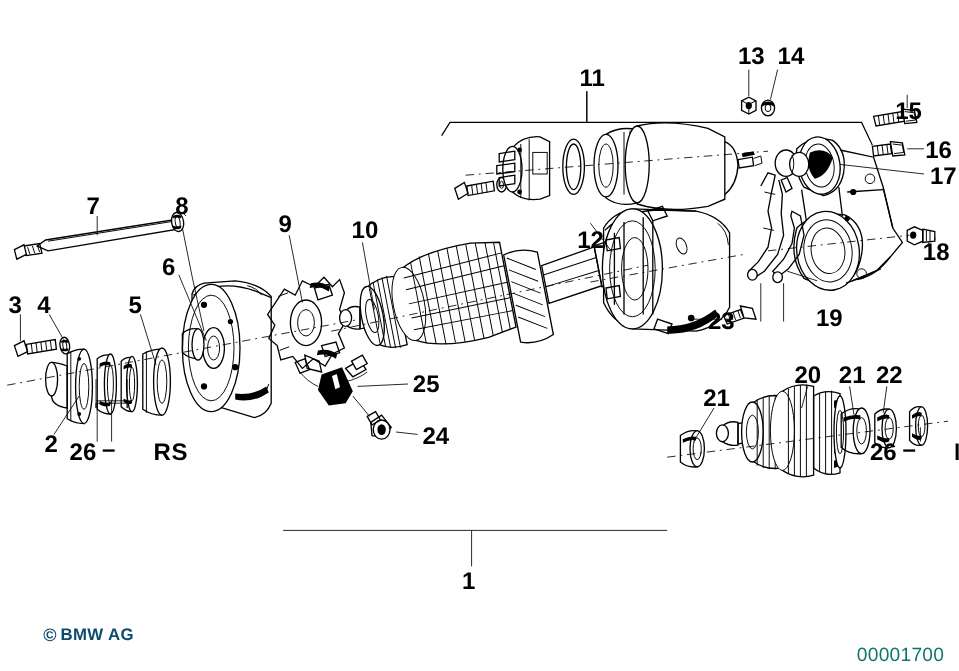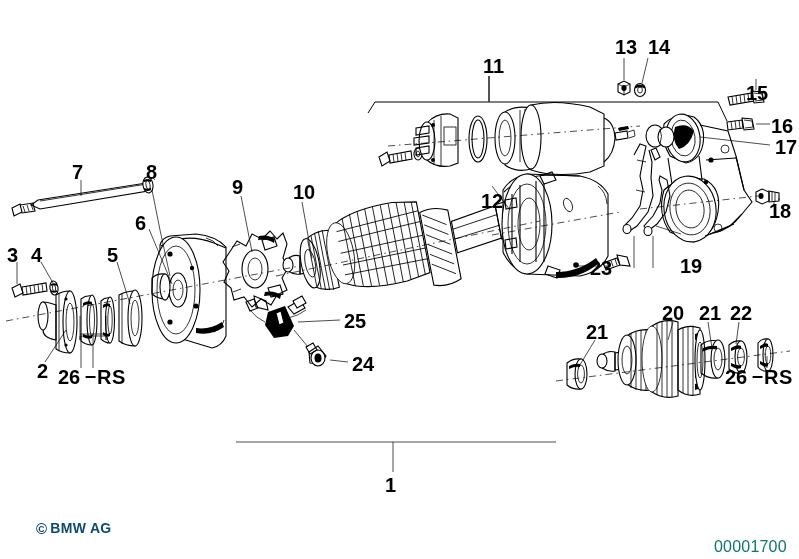--- a/index.html
+++ b/index.html
@@ -28,21 +28,21 @@
   .callout {
     position: absolute;
     font-family: "Liberation Sans", sans-serif;
     font-weight: bold;
     font-size: 20px;
     color: #000000;
     line-height: 1;
     white-space: nowrap;
     letter-spacing: 0px;
   }
-  .callout.wide { letter-spacing: 0.5px; }
+  .callout.wide { letter-spacing: 0.5px; margin-left: 31px; }
   #copyright {
     position: absolute;
     left: 36px;
     top: 520px;
     font-family: "Liberation Sans", sans-serif;
     font-weight: bold;
     font-size: 14px;
     color: #0c4a6e;
     letter-spacing: 0.3px;
     white-space: nowrap;

